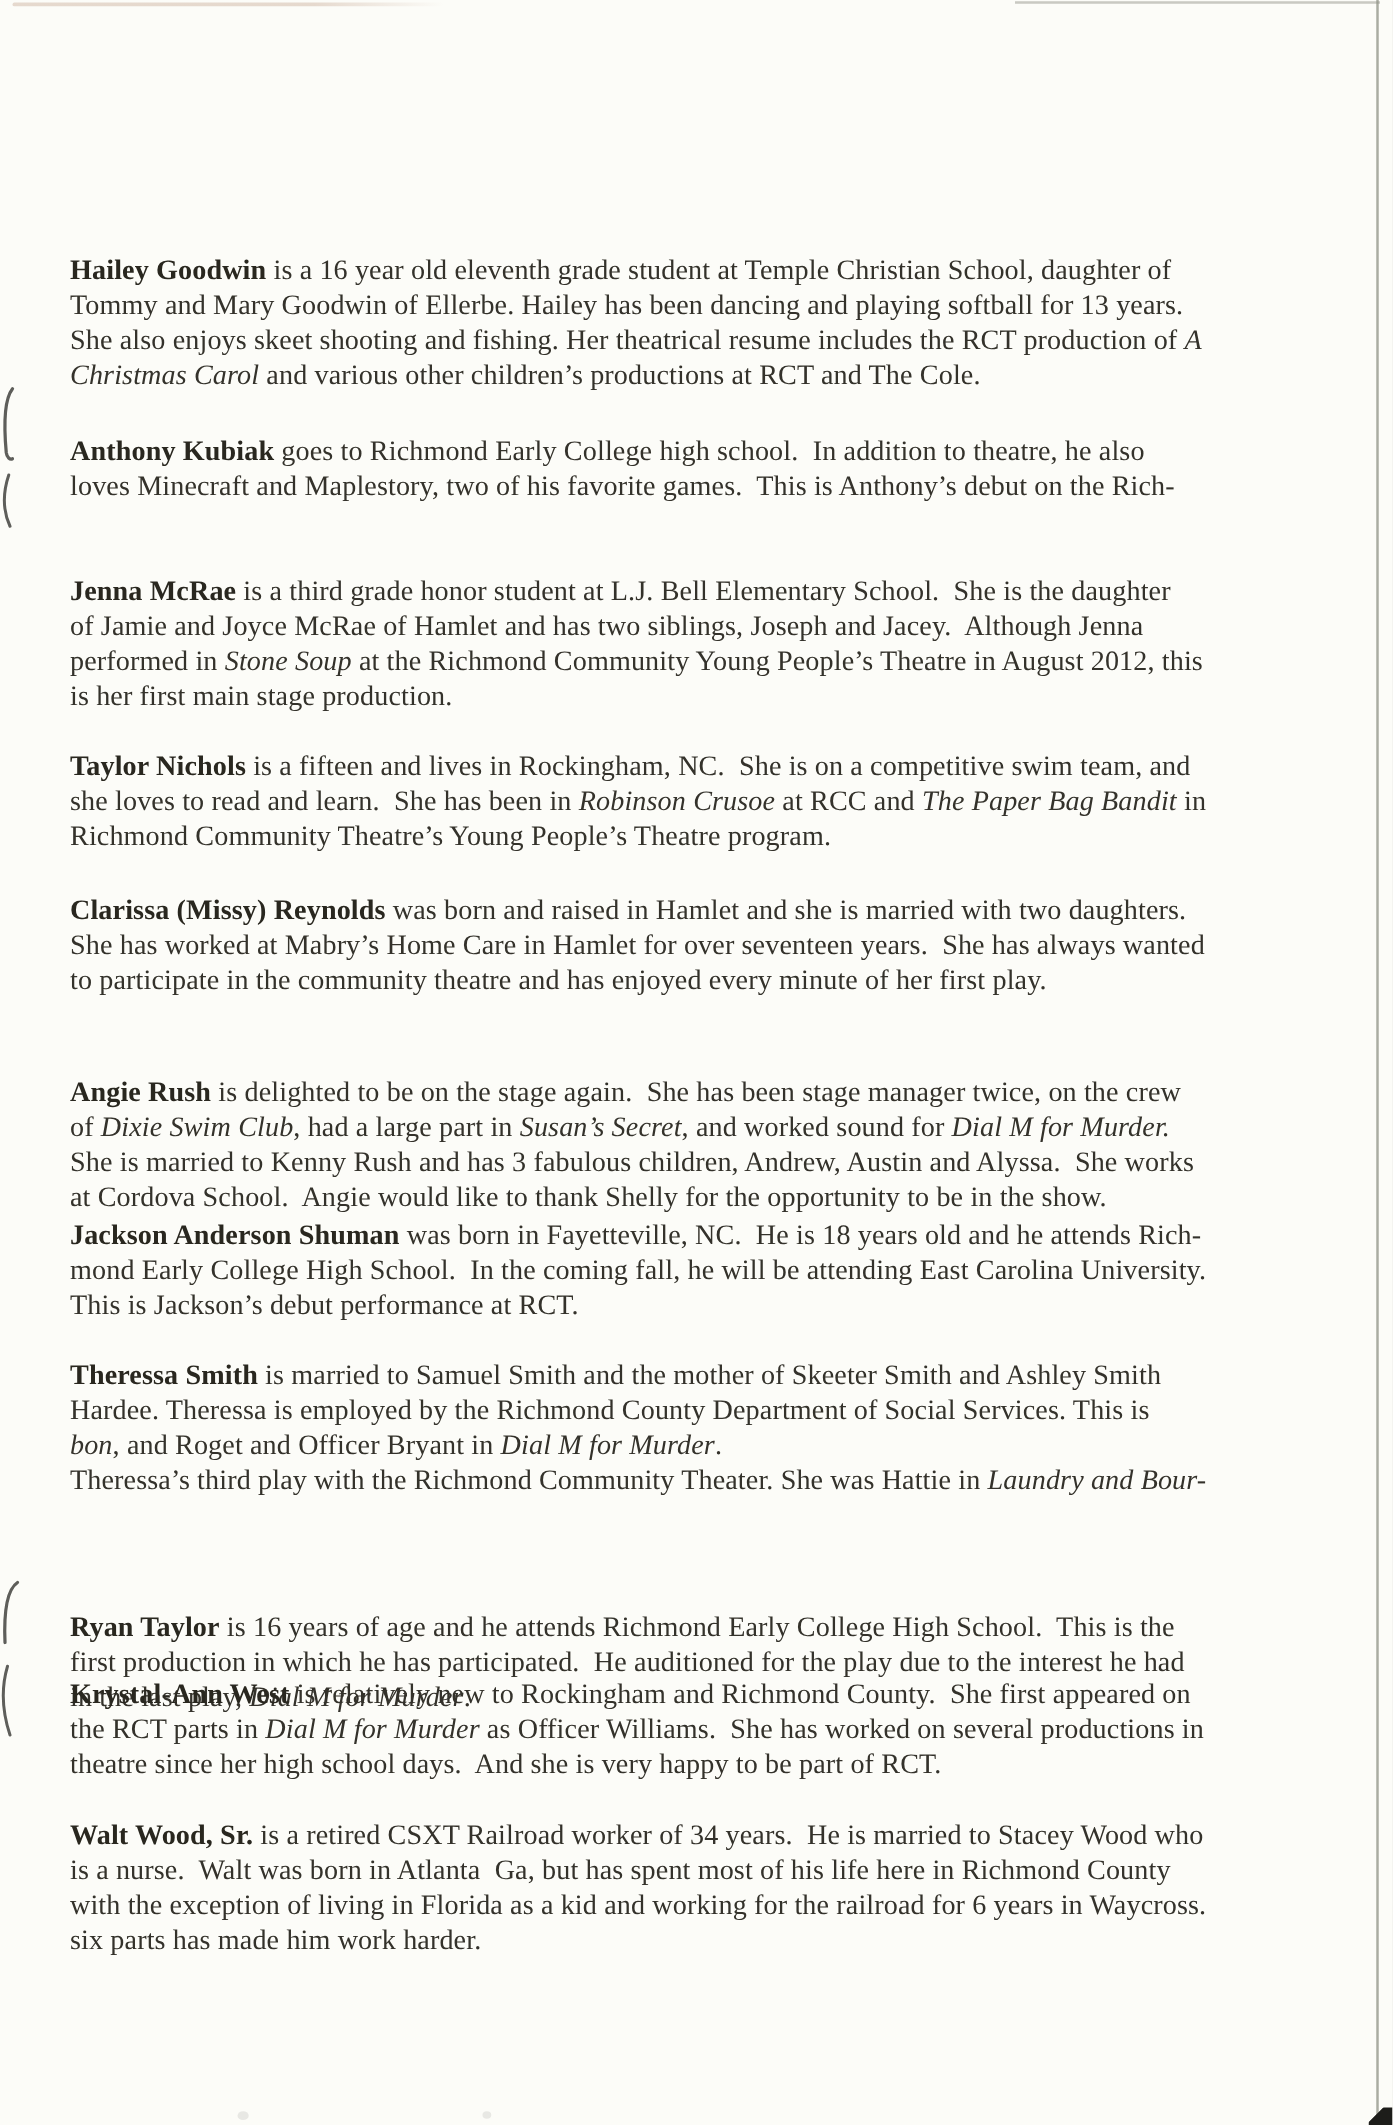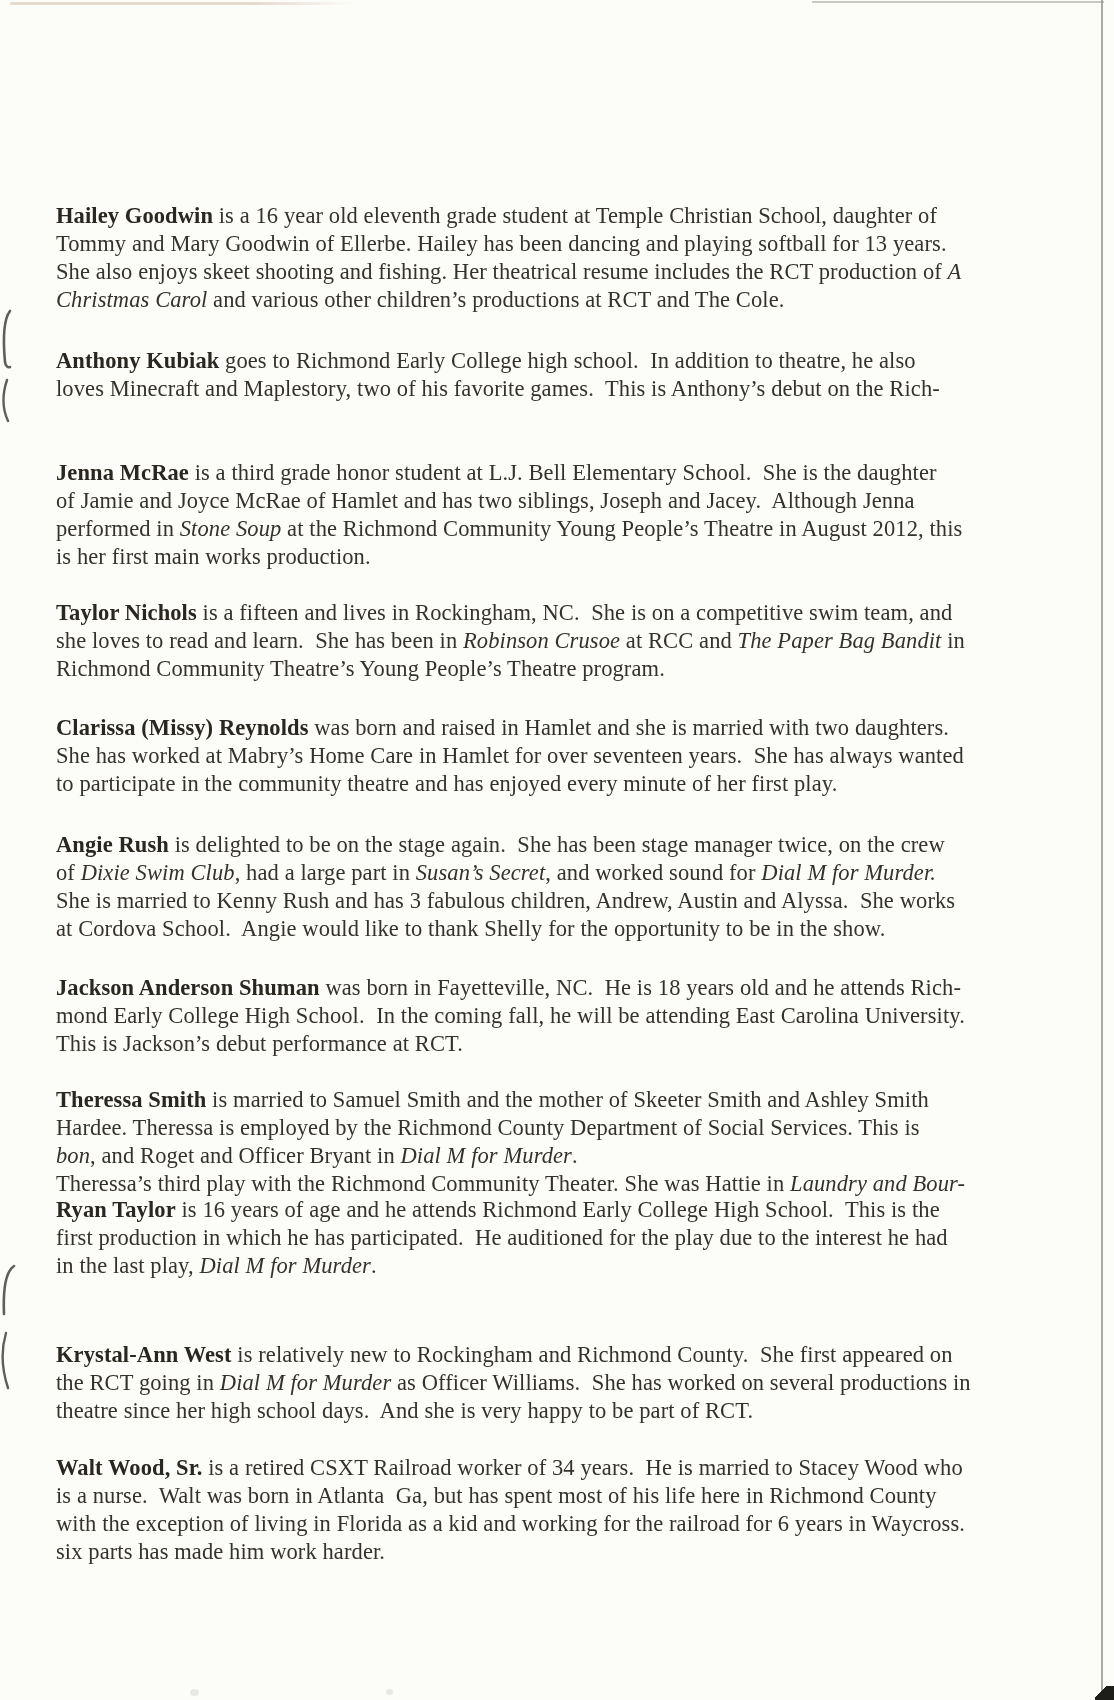--- a/index.html
+++ b/index.html
@@ -58,57 +58,57 @@
         <div class="line"><span class="i">Christmas Carol</span><span> and various other children’s productions at RCT and The Cole.</span></div>
       </div>
       <div class="para" style="top: 347px;">
         <div class="line"><span class="b">Anthony Kubiak</span><span> goes to Richmond Early College high school.  In addition to theatre, he also</span></div>
         <div class="line"><span>loves Minecraft and Maplestory, two of his favorite games.  This is Anthony’s debut on the Rich-</span></div>
       </div>
       <div class="para" style="top: 459px;">
         <div class="line"><span class="b">Jenna McRae</span><span> is a third grade honor student at L.J. Bell Elementary School.  She is the daughter</span></div>
         <div class="line"><span>of Jamie and Joyce McRae of Hamlet and has two siblings, Joseph and Jacey.  Although Jenna</span></div>
         <div class="line"><span>performed in </span><span class="i">Stone Soup</span><span> at the Richmond Community Young People’s Theatre in August 2012, this</span></div>
-        <div class="line"><span>is her first main works production.</span></div>
+        <div class="line"><span>is her first main stage production.</span></div>
       </div>
       <div class="para" style="top: 599px;">
         <div class="line"><span class="b">Taylor Nichols</span><span> is a fifteen and lives in Rockingham, NC.  She is on a competitive swim team, and</span></div>
         <div class="line"><span>she loves to read and learn.  She has been in </span><span class="i">Robinson Crusoe</span><span> at RCC and </span><span class="i">The Paper Bag Bandit</span><span> in</span></div>
         <div class="line"><span>Richmond Community Theatre’s Young People’s Theatre program.</span></div>
       </div>
       <div class="para" style="top: 714px;">
         <div class="line"><span class="b">Clarissa (Missy) Reynolds</span><span> was born and raised in Hamlet and she is married with two daughters.</span></div>
         <div class="line"><span>She has worked at Mabry’s Home Care in Hamlet for over seventeen years.  She has always wanted</span></div>
         <div class="line"><span>to participate in the community theatre and has enjoyed every minute of her first play.</span></div>
       </div>
-      <div class="para" style="top: 831px;">
+      <div class="para" style="top: 860px;">
         <div class="line"><span class="b">Angie Rush</span><span> is delighted to be on the stage again.  She has been stage manager twice, on the crew</span></div>
         <div class="line"><span>of </span><span class="i">Dixie Swim Club</span><span>, had a large part in </span><span class="i">Susan’s Secret</span><span>, and worked sound for </span><span class="i">Dial M for Murder.</span></div>
         <div class="line"><span>She is married to Kenny Rush and has 3 fabulous children, Andrew, Austin and Alyssa.  She works</span></div>
         <div class="line"><span>at Cordova School.  Angie would like to thank Shelly for the opportunity to be in the show.</span></div>
       </div>
       <div class="para" style="top: 974px;">
         <div class="line"><span class="b">Jackson Anderson Shuman</span><span> was born in Fayetteville, NC.  He is 18 years old and he attends Rich-</span></div>
         <div class="line"><span>mond Early College High School.  In the coming fall, he will be attending East Carolina University.</span></div>
         <div class="line"><span>This is Jackson’s debut performance at RCT.</span></div>
       </div>
       <div class="para" style="top: 1086px;">
         <div class="line"><span class="b">Theressa Smith</span><span> is married to Samuel Smith and the mother of Skeeter Smith and Ashley Smith</span></div>
         <div class="line"><span>Hardee. Theressa is employed by the Richmond County Department of Social Services. This is</span></div>
         <div class="line"><span class="i">bon</span><span>, and Roget and Officer Bryant in </span><span class="i">Dial M for Murder</span><span>.</span></div>
         <div class="line"><span>Theressa’s third play with the Richmond Community Theater. She was Hattie in </span><span class="i">Laundry and Bour-</span></div>
       </div>
-      <div class="para" style="top: 1196px;">
+      <div class="para" style="top: 1288px;">
         <div class="line"><span class="b">Ryan Taylor</span><span> is 16 years of age and he attends Richmond Early College High School.  This is the</span></div>
         <div class="line"><span>first production in which he has participated.  He auditioned for the play due to the interest he had</span></div>
         <div class="line"><span>in the last play, </span><span class="i">Dial M for Murder</span><span>.</span></div>
       </div>
       <div class="para" style="top: 1341px;">
         <div class="line"><span class="b">Krystal-Ann West</span><span> is relatively new to Rockingham and Richmond County.  She first appeared on</span></div>
-        <div class="line"><span>the RCT going in </span><span class="i">Dial M for Murder</span><span> as Officer Williams.  She has worked on several productions in</span></div>
+        <div class="line"><span>the RCT parts in </span><span class="i">Dial M for Murder</span><span> as Officer Williams.  She has worked on several productions in</span></div>
         <div class="line"><span>theatre since her high school days.  And she is very happy to be part of RCT.</span></div>
       </div>
       <div class="para" style="top: 1454px;">
         <div class="line"><span class="b">Walt Wood, Sr.</span><span> is a retired CSXT Railroad worker of 34 years.  He is married to Stacey Wood who</span></div>
         <div class="line"><span>is a nurse.  Walt was born in Atlanta  Ga, but has spent most of his life here in Richmond County</span></div>
         <div class="line"><span>with the exception of living in Florida as a kid and working for the railroad for 6 years in Waycross.</span></div>
         <div class="line"><span>six parts has made him work harder.</span></div>
       </div>
     </div>
 

